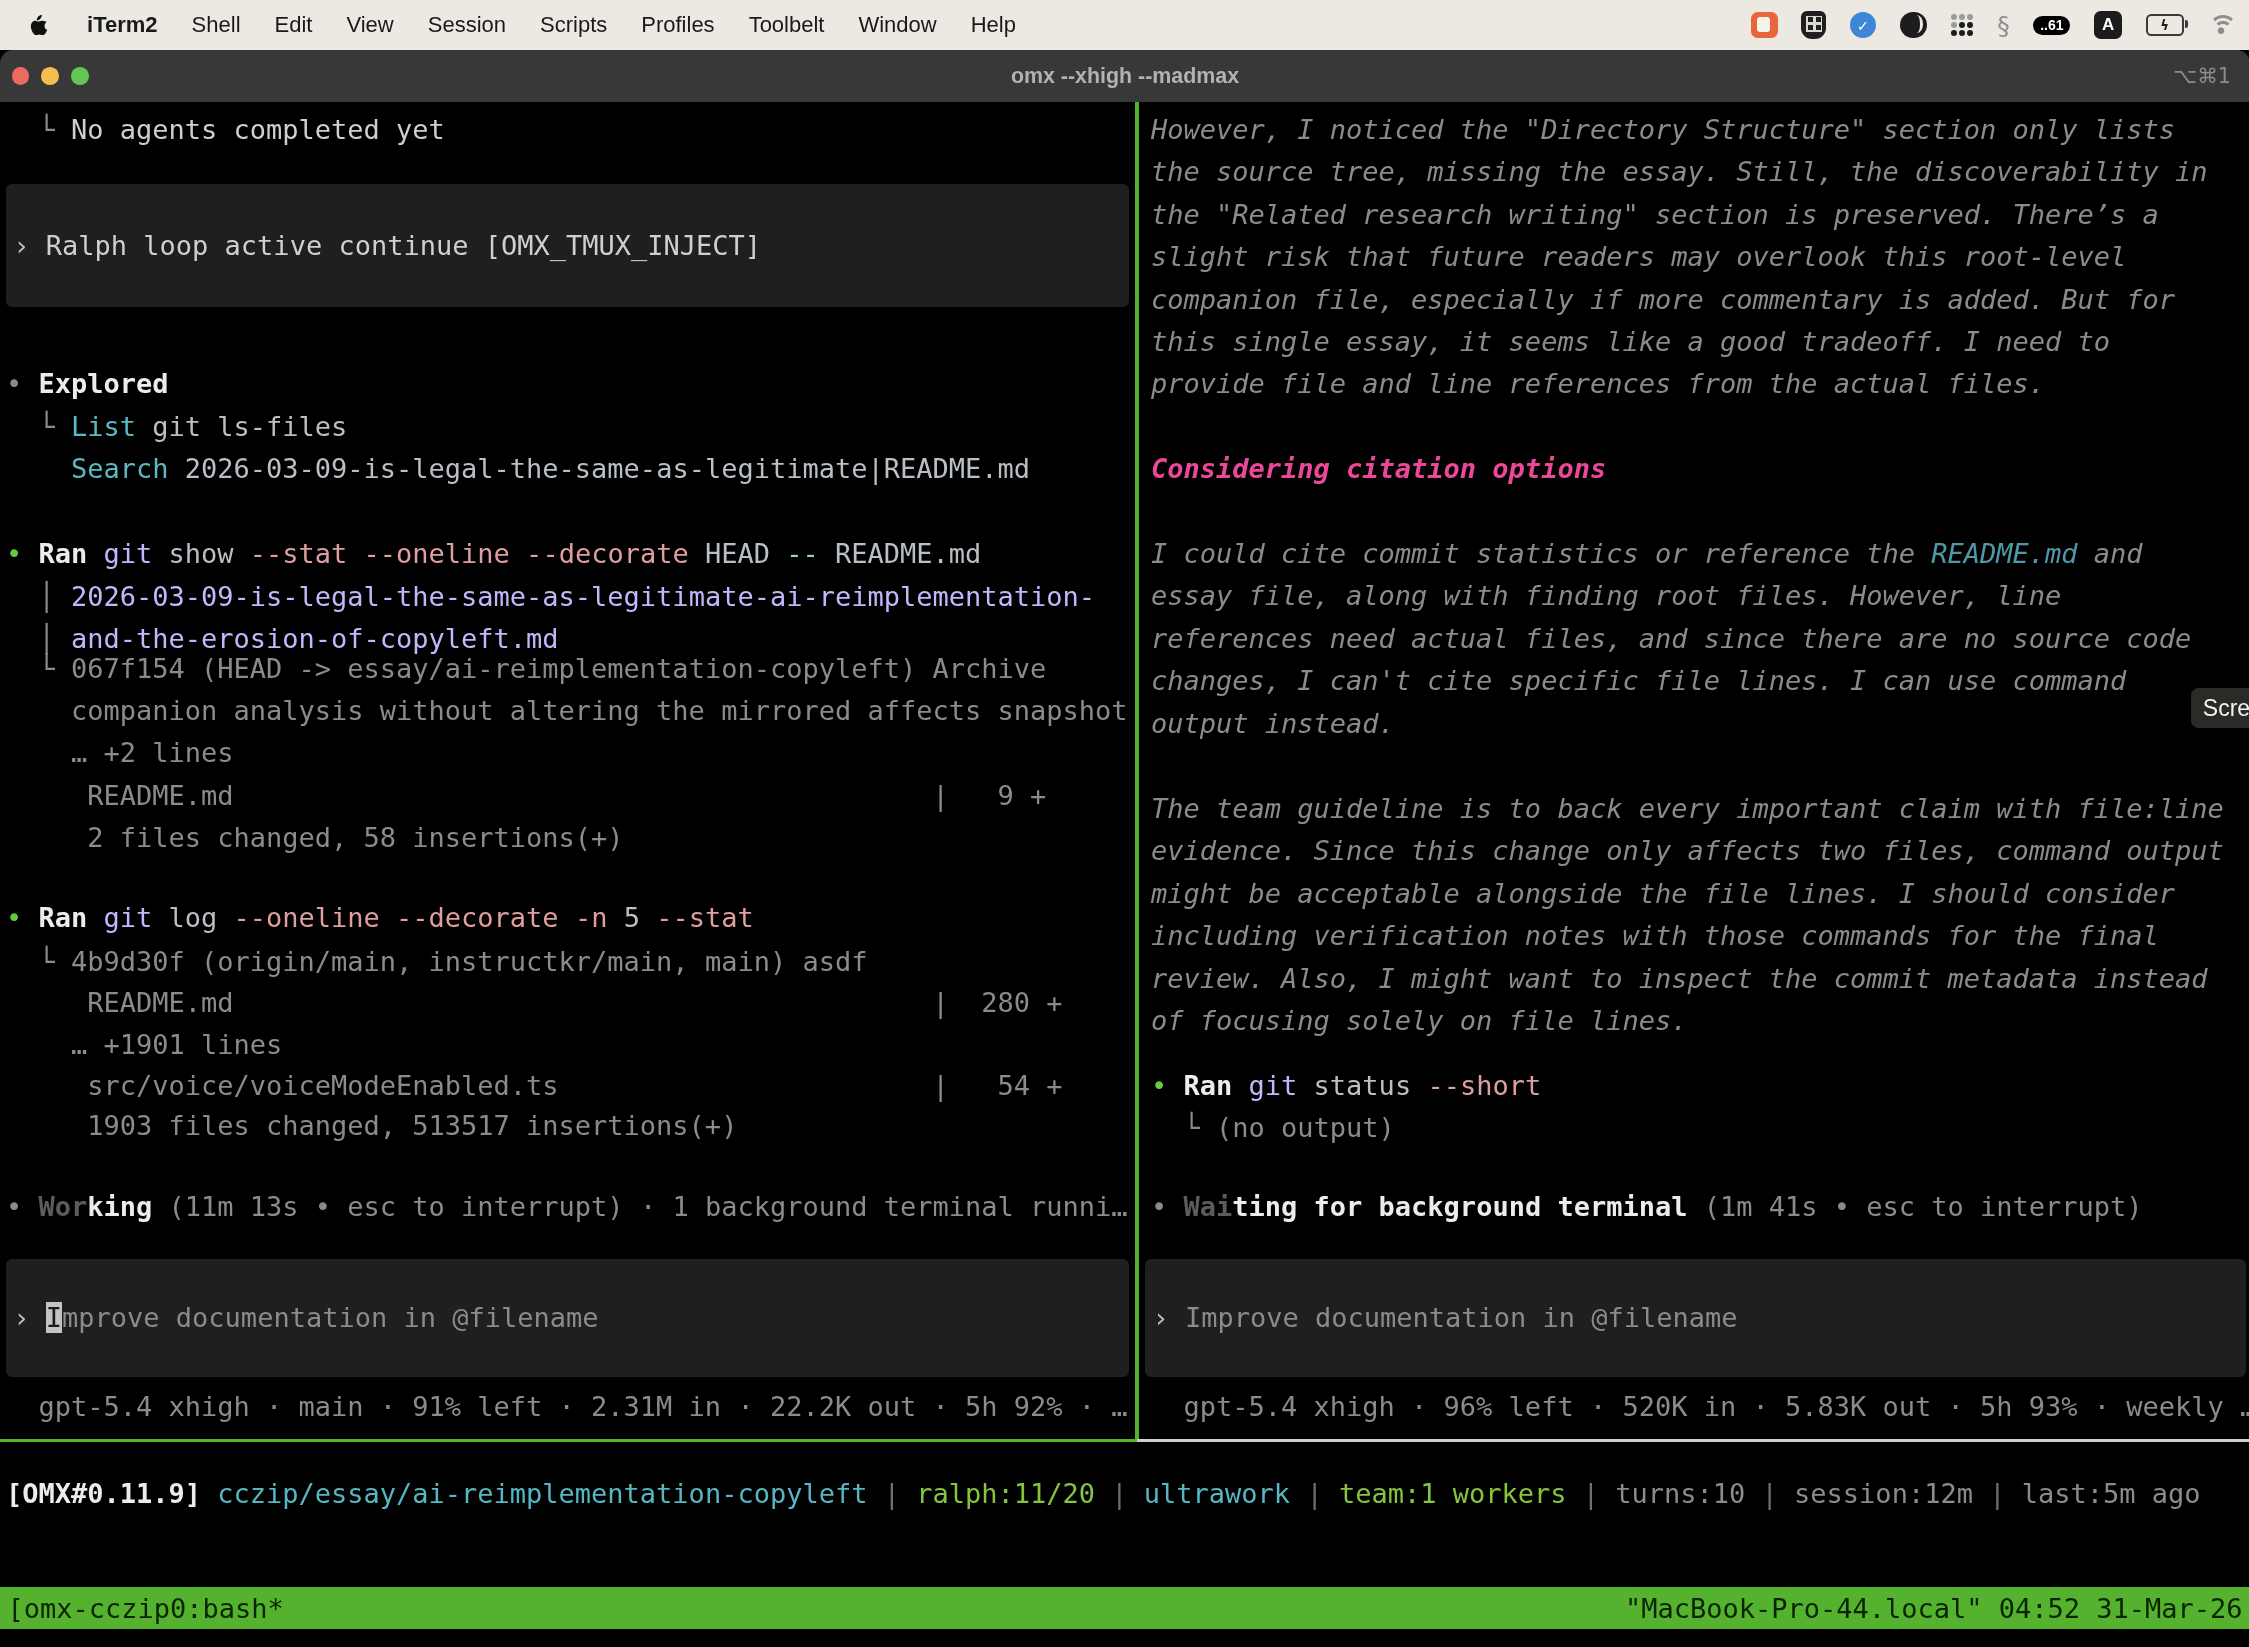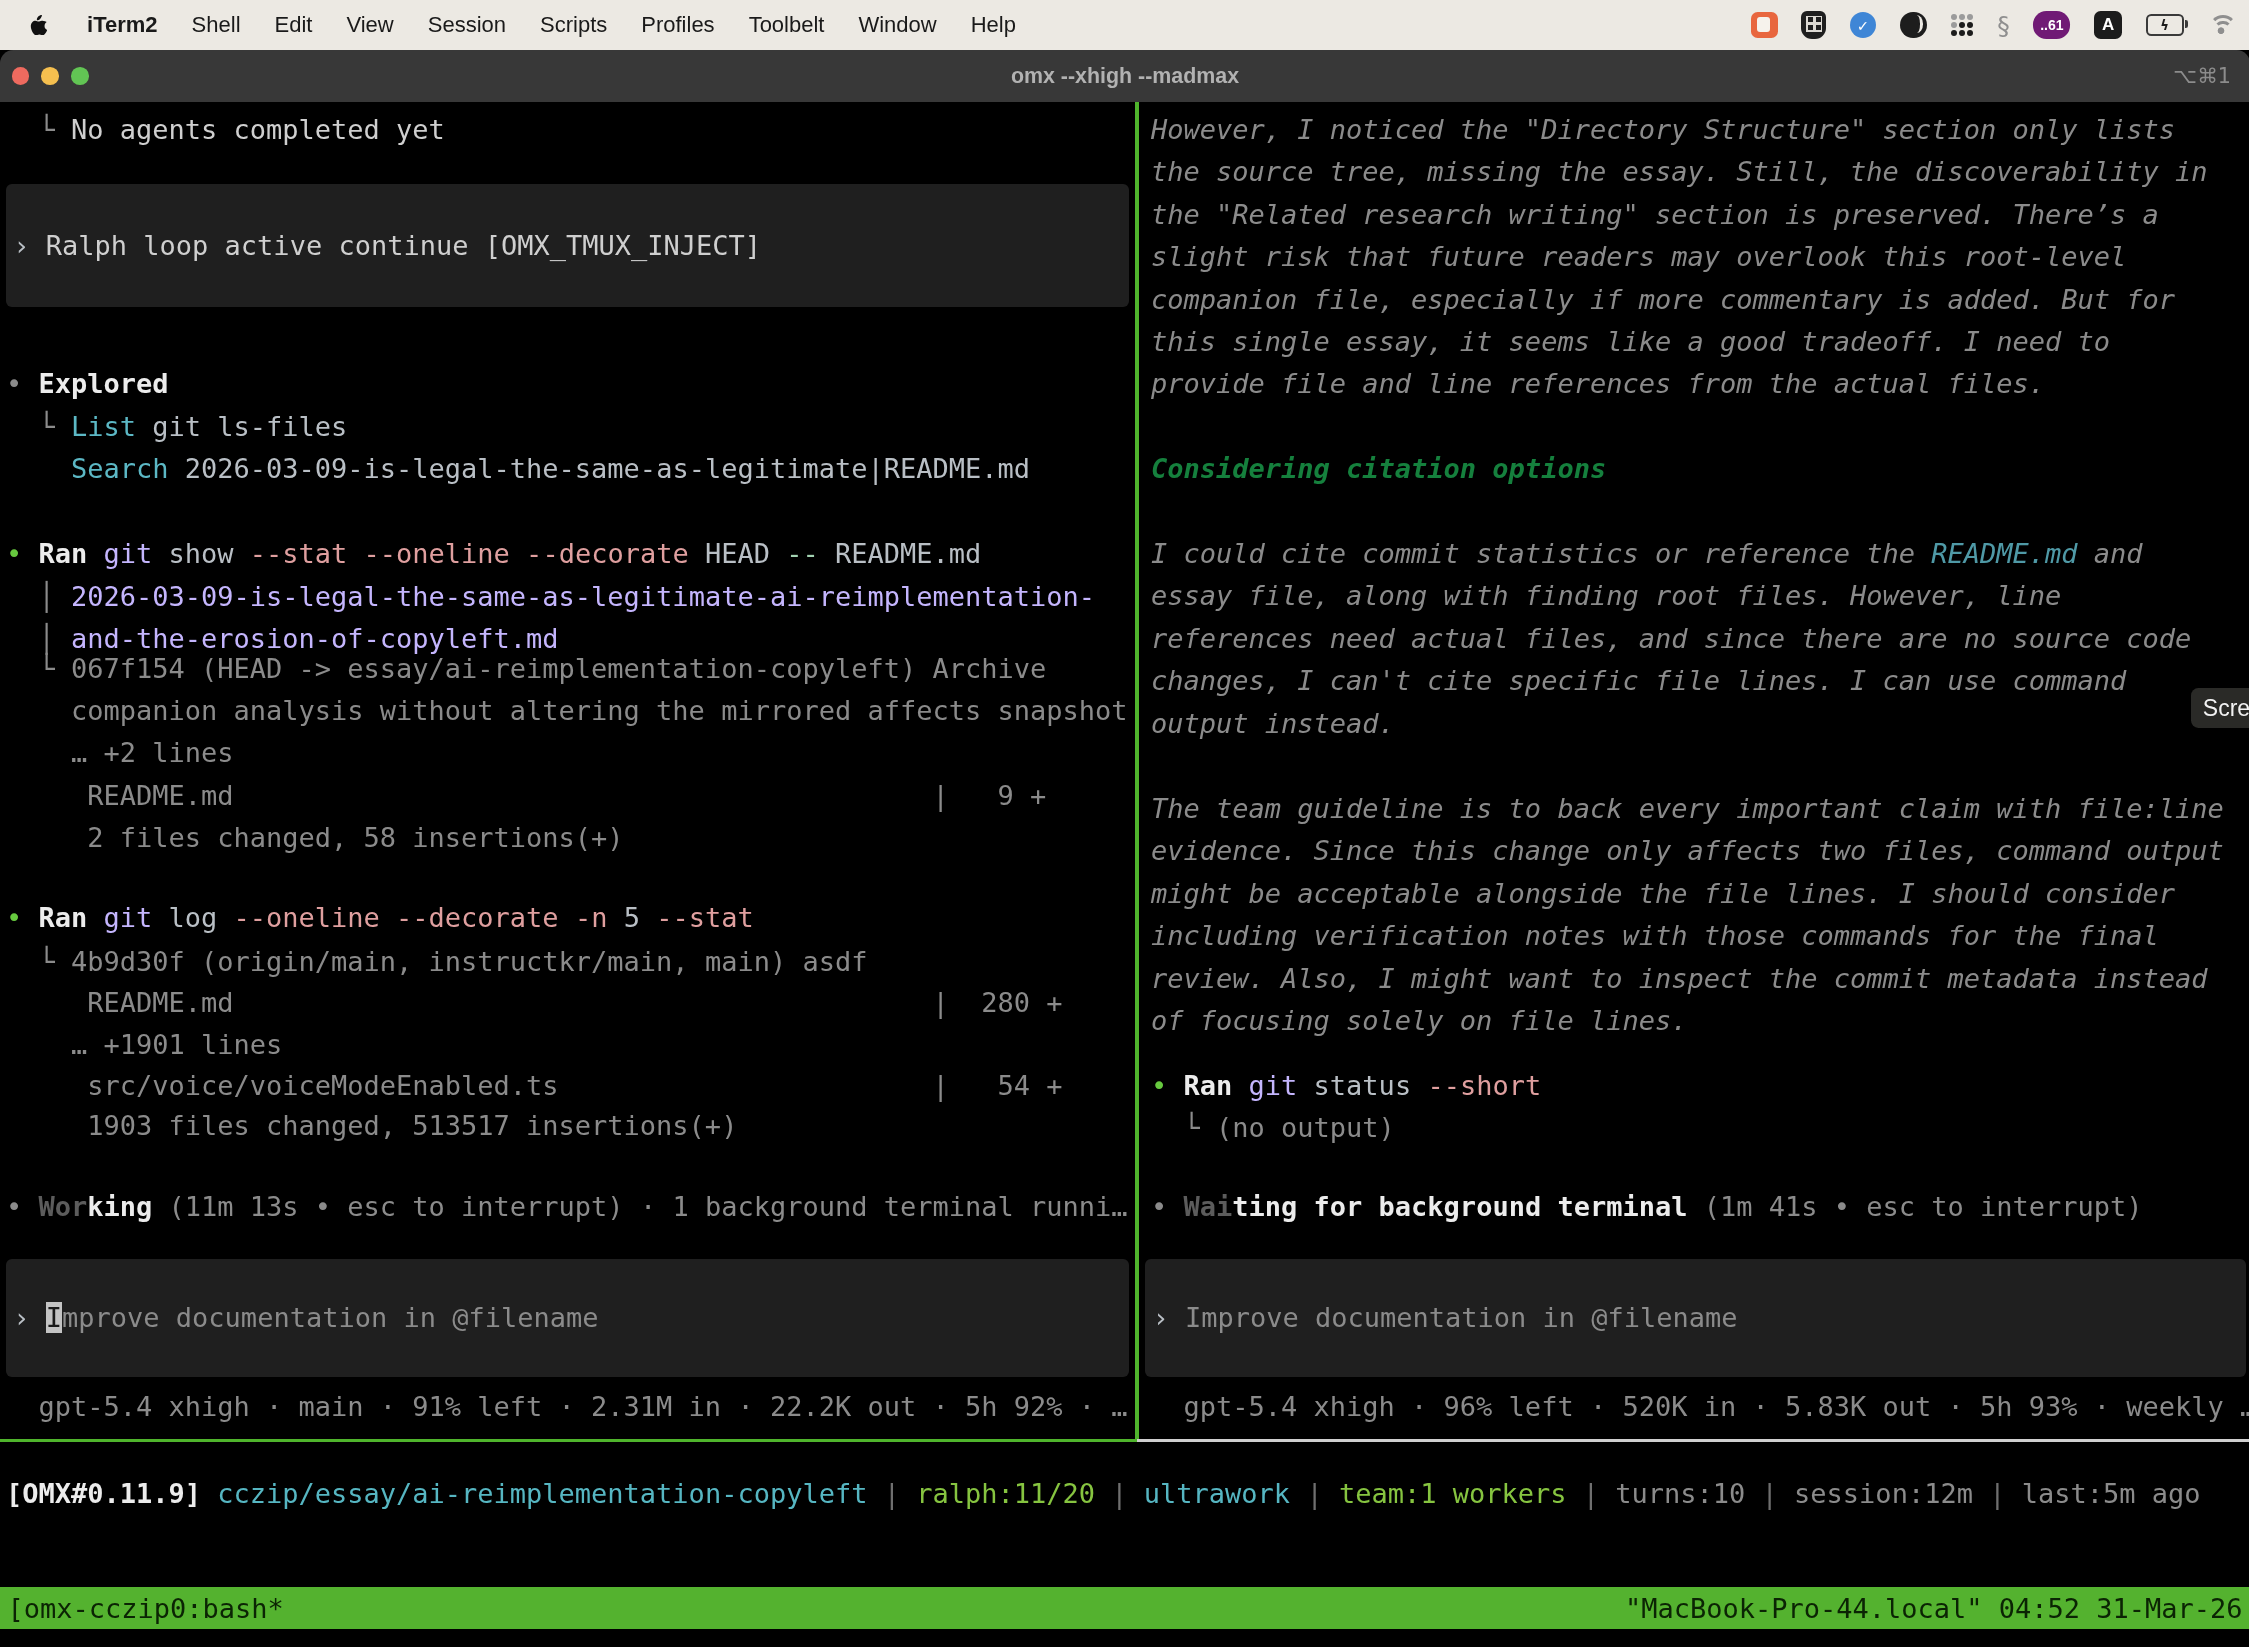--- a/index.html
+++ b/index.html
@@ -23,21 +23,21 @@
                 repeating-linear-gradient(90deg,#dcd9d3 0 2.2px,transparent 2.2px 7.4px);}
   [data-name="blue-badge-icon"]{width:26.6px;height:26.6px;background:#3f86d6;border-radius:50%;color:#fff;}
   [data-name="blue-badge-icon"]::after{content:"✓";font:700 14.8px "DejaVu Sans",sans-serif;}
   [data-name="dark-circle-icon"]{width:26.6px;height:26.6px;background:#1d1d1d;border-radius:50%;position:relative;overflow:hidden;}
   [data-name="dark-circle-icon"]::after{content:"";position:absolute;right:3.7px;top:3.7px;width:9.6px;height:17.7px;border-right:3.7px solid #ece9e3;border-radius:50%;}
   [data-name="dots-grid-icon"]{width:23.6px;height:23.6px;position:relative;}
   [data-name="dots-grid-icon"]::after{content:"";position:absolute;left:0.7px;top:0.7px;width:5.9px;height:5.9px;border-radius:50%;background:#9b9b9b;
      box-shadow:8px 0 0 #9b9b9b,16px 0 0 #9b9b9b,0 8px 0 #9b9b9b,8px 8px 0 #1c1c1c,16px 8px 0 #1c1c1c,0 16px 0 #1c1c1c,8px 16px 0 #1c1c1c,16px 16px 0 #1c1c1c;}
   [data-name="hook-icon"]{color:#8f8f8f;font:400 25px "DejaVu Sans",sans-serif;}
   [data-name="hook-icon"]::after{content:"§";}
-  [data-name="count-badge-icon"]{min-width:37px;height:28px;background:#701a75;border-radius:13.3px;color:#fff;
+  [data-name="count-badge-icon"]{min-width:37px;height:19px;background:#000000;border-radius:13.3px;color:#fff;
      font:600 14px "Liberation Sans",sans-serif;}
   [data-name="a-key-icon"]{width:28px;height:28px;background:#1c1c1c;border-radius:6.6px;color:#fff;
      font:700 17px "Liberation Sans",sans-serif;}
   [data-name="battery-icon"]{width:34px;height:17.7px;border:2.2px solid #3a3a3a;border-radius:5.2px;position:relative;}
   [data-name="battery-icon"]::before{content:"ϟ";color:#1c1c1c;font:700 13.3px "DejaVu Sans",sans-serif;}
   [data-name="battery-icon"]::after{content:"";position:absolute;right:-6.6px;top:3.7px;width:3.7px;height:8px;background:#3a3a3a;border-radius:0 2.2px 2.2px 0;}
   [data-name="wifi-icon"]{width:28px;height:23.6px;position:relative;
      background:radial-gradient(circle at 14px 17.7px,#8f8f8f 0 3px,transparent 3.7px);}
   [data-name="wifi-icon"]::before{content:"";position:absolute;left:1.5px;top:2.2px;width:22px;height:22px;border:3px solid transparent;border-top-color:#8f8f8f;border-radius:50%;}
   [data-name="wifi-icon"]::after{content:"";position:absolute;left:6.6px;top:7.4px;width:11.8px;height:11.8px;border:3px solid transparent;border-top-color:#8f8f8f;border-radius:50%;}
@@ -69,21 +69,21 @@
   .c-whiteb{color:#ececec;font-weight:700;}
   .c-dimb{color:#5c5c5c;font-weight:700;}
   .c-cyan{color:#5cb8c5;}
   .c-cyans{color:#56b6c2;}
   .c-lav{color:#c4b5fd;}
   .c-pink{color:#df9f9f;}
   .c-mint{color:#a3d3b2;}
   .c-greenb{color:#67c93f;}
   .c-greens{color:#86c440;}
   .c-ital{color:#8b8b8b;font-style:italic;}
-  .c-italb{color:#15803d;font-style:italic;font-weight:700;}
+  .c-italb{color:#ec4899;font-style:italic;font-weight:700;}
   .c-tealit{color:#4f99a6;font-style:italic;}
   .c-cursor{background:#c4c4c4;color:#1a1a1a;}
   
   .vdivider{position:absolute;left:1135px;top:102px;width:3.7px;height:1339px;background:#4fb42c;}
   .hborder-left{position:absolute;left:0;top:1439px;width:1137px;height:3px;background:#4fb42c;}
   .hborder-right{position:absolute;left:1137px;top:1439px;width:1113px;height:3px;background:#cfcfcf;}
   
   .overlay{position:absolute;left:2191px;top:688px;height:40px;right:0;background:#2a2a27;
            border-radius:7.4px 0 0 7.4px;display:flex;align-items:center;padding-left:11.8px;
            font-family:"Liberation Sans",sans-serif;font-size:23px;color:#f2f2f2;overflow:hidden;}

